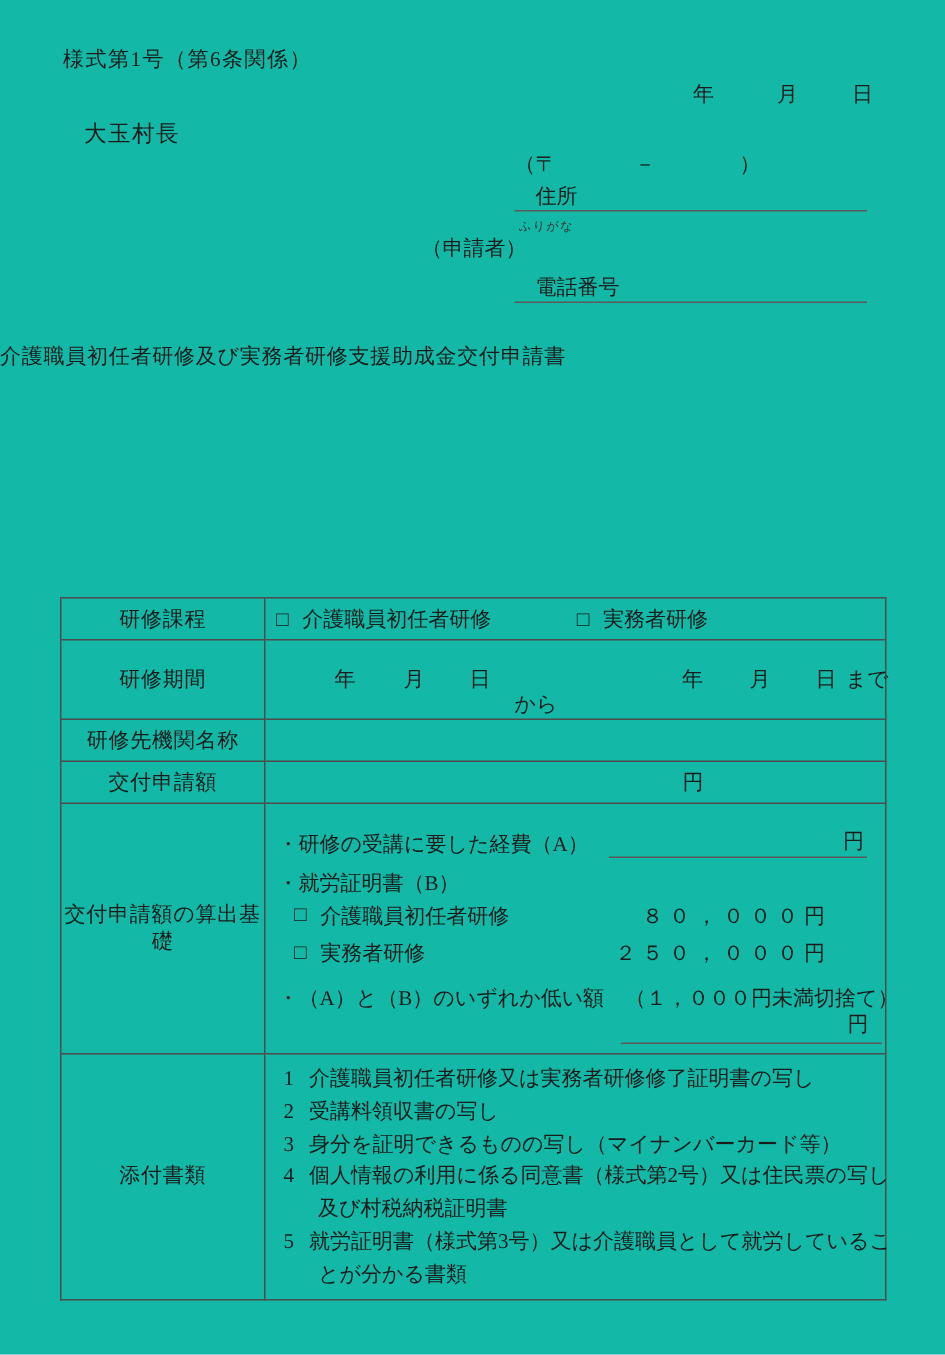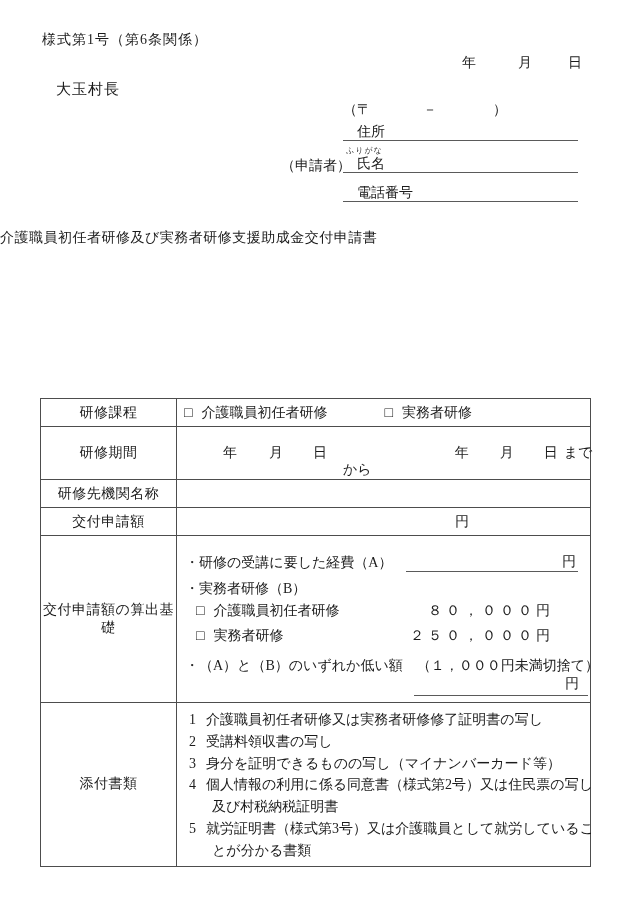--- a/index.html
+++ b/index.html
@@ -1,20 +1,20 @@
 <!DOCTYPE html>
 <html><head>
 <meta charset="utf-8">
 <style>
   * { margin:0; padding:0; box-sizing:border-box; }
   html,body { background:#e8e8e8; }
   .page {
     position:relative;
     width:630px; height:903px;
-    background:#ffffff;
+    background:#14b8a6;
     font-family:"Liberation Serif","DejaVu Serif",serif;
     color:#1b1b1b;
     font-size:14px;
     overflow:hidden;
     margin:0 auto;
   }
   
   .form-number { position:absolute; left:42px; top:31px; letter-spacing:1px; }
   .date-line { position:absolute; top:54px; right:48px; }
   .date-line .g1 { display:inline-block; width:42px; }
@@ -109,23 +109,20 @@
   </div>
 
   <div class="ufield f-address">
     <span class="field-label">住所</span>
   </div>
 
   <div class="furigana">ふりがな</div>
 
   <div class="applicant-label">（申請者）</div>
 
-  <div class="ufield f-name">
-    <span class="field-label">氏名</span>
-  </div>
 
   <div class="ufield f-phone">
     <span class="field-label">電話番号</span>
   </div>
 
   <h1 class="doc-title">介護職員初任者研修及び実務者研修支援助成金交付申請書</h1>
 
 
   <table class="form-table">
     <tbody>
@@ -176,21 +173,21 @@
         <div>交付申請額の算出基</div>
         <div>礎</div>
       </th>
       <td class="calc-cell">
         <div class="calc-inner">
           <div class="calc-line">
             <span>・研修の受講に要した経費（A）</span>
             <span class="fill"><span>円</span></span>
           </div>
           <div class="calc-line">
-            <span>・実務者研修（B）</span>
+            <span>・就労証明書（B）</span>
           </div>
           <div class="calc-opt">
             <span class="cb">□</span>
                 <span>介護職員初任者研修</span>
             <span class="amt">８０，０００円</span>
           </div>
           <div class="calc-opt">
             <span class="cb">□</span>
                 <span>実務者研修</span>
             <span class="amt">２５０，０００円</span>

